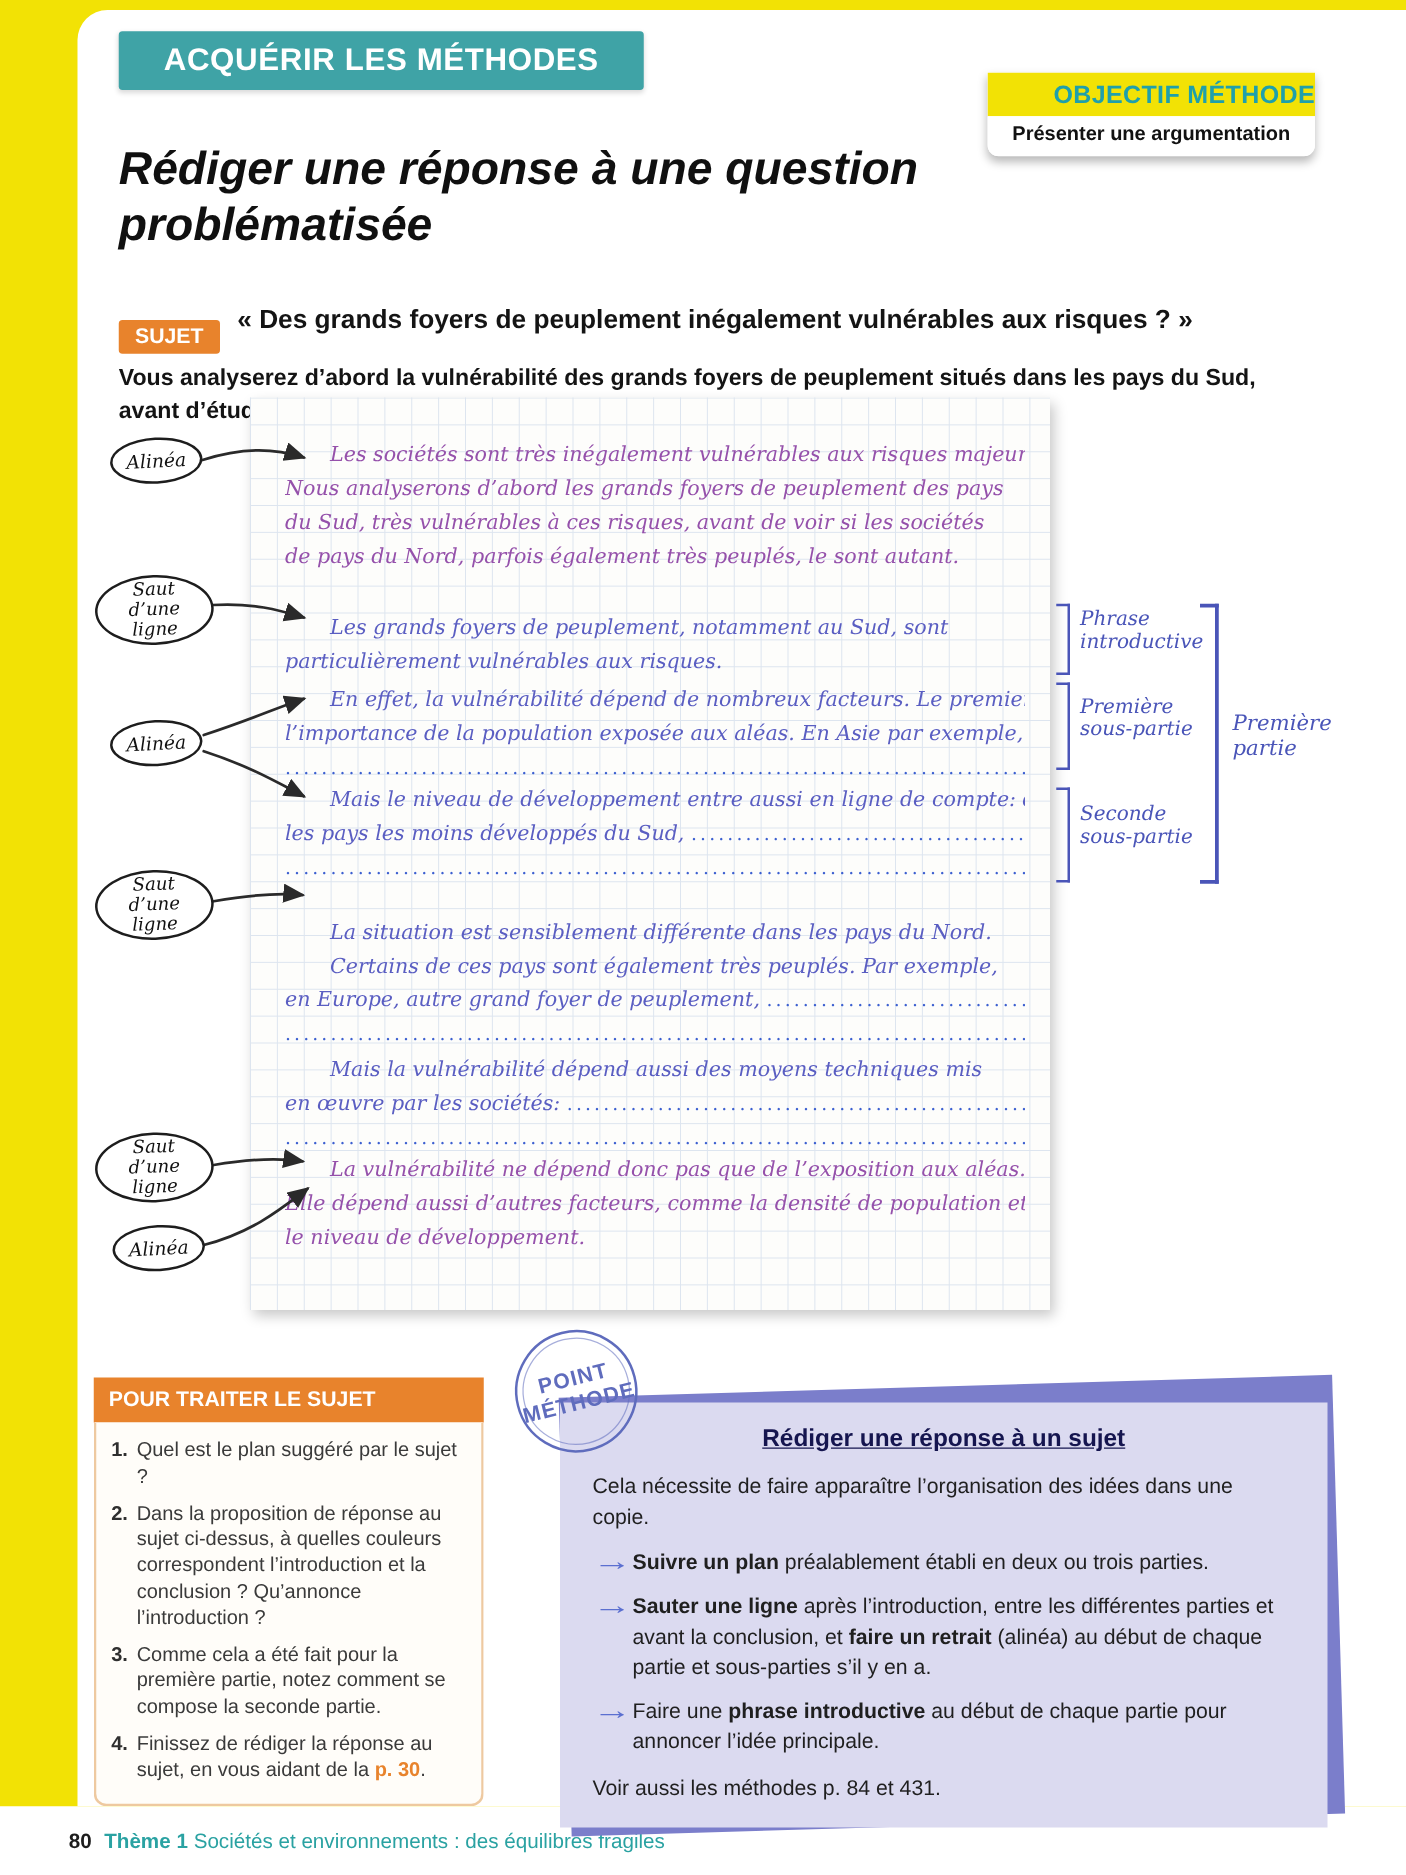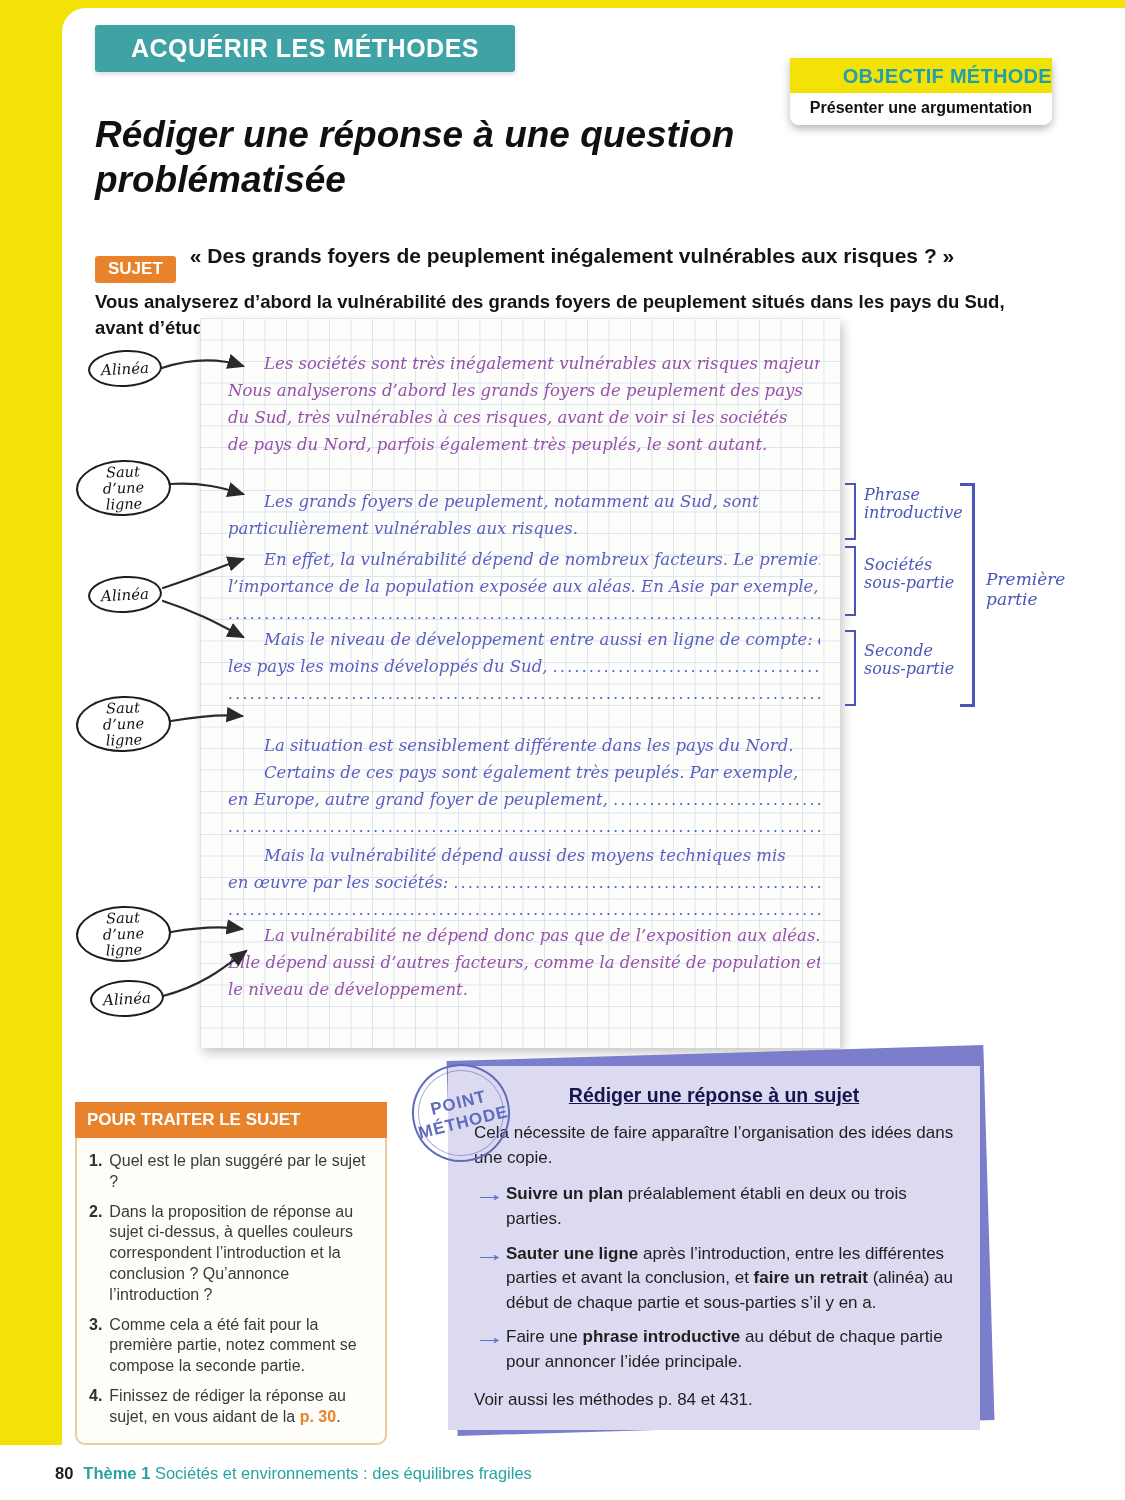--- a/index.html
+++ b/index.html
@@ -74,21 +74,21 @@
 
   
   .stamp { position:absolute; left:412px; top:1064px; width:98px; height:98px; border-radius:50%;
            border:2.5px solid #5f6cbd; display:flex; align-items:center; justify-content:center;
            flex-direction:column; transform:rotate(-14deg); z-index:5; color:#5f6cbd;
            font-weight:bold; font-size:17px; letter-spacing:1px; }
   .stamp::after { content:""; position:absolute; inset:4px; border:1.5px solid rgba(95,108,189,.55);
                   border-radius:50%; }
 
   
-  .method { position:absolute; left:448px; top:1066px; width:532px; z-index:1; }
+  .method { position:absolute; left:448px; top:1122px; width:614px; z-index:1; }
   .method-shadow { position:absolute; left:4px; top:-13px; right:-9px; bottom:2px;
                    background:#7b7ecb; transform:rotate(-1.7deg); }
   .method-front { position:relative; background:#dbdaf0; padding:18px 26px 18px 26px; }
   .method-title { text-align:center; font-weight:bold; font-size:19.5px; color:#15154f;
                   text-decoration:underline; margin-bottom:14px; }
   .method-text { font-size:17px; color:#1f1f1f; line-height:1.45; }
   .method-intro { margin-bottom:12px; }
   .m-bullet { display:flex; margin-bottom:10px; }
   .m-arrow { color:#5b6fd0; font-weight:bold; font-size:21px; line-height:1.15; margin-right:11px;
              flex:0 0 auto; transform:scaleX(1.5); transform-origin:left center; }
@@ -191,21 +191,21 @@
   <div class="bubble big hw" style="left:76px; top:460px;">Saut d’une ligne</div>
   <div class="bubble small hw" style="left:88px; top:576px;">Alinéa</div>
   <div class="bubble big hw" style="left:76px; top:696px;">Saut d’une ligne</div>
   <div class="bubble big hw" style="left:76px; top:906px;">Saut d’une ligne</div>
   <div class="bubble small hw" style="left:90px; top:980px;">Alinéa</div>
 
   <div class="bracket" style="left:845px; top:483px; height:57px;"></div>
   <div class="side-label hw" style="left:864px; top:486px;">Phrase introductive</div>
 
   <div class="bracket" style="left:845px; top:546px; height:70px;"></div>
-  <div class="side-label hw" style="left:864px; top:556px;">Sociétés sous-partie</div>
+  <div class="side-label hw" style="left:864px; top:556px;">Première sous-partie</div>
 
   <div class="bracket" style="left:845px; top:630px; height:76px;"></div>
   <div class="side-label hw" style="left:864px; top:642px;">Seconde sous-partie</div>
 
   <div class="bracket" style="left:960px; top:483px; height:224px; width:15px; border-width:3px; border-left:none;"></div>
   <div class="side-label hw" style="left:986px; top:570px; font-size:17px;">Première partie</div>
 
   <div class="qbox">
     <div class="qbox-header">POUR TRAITER LE SUJET</div>
     <div class="qbox-body">

